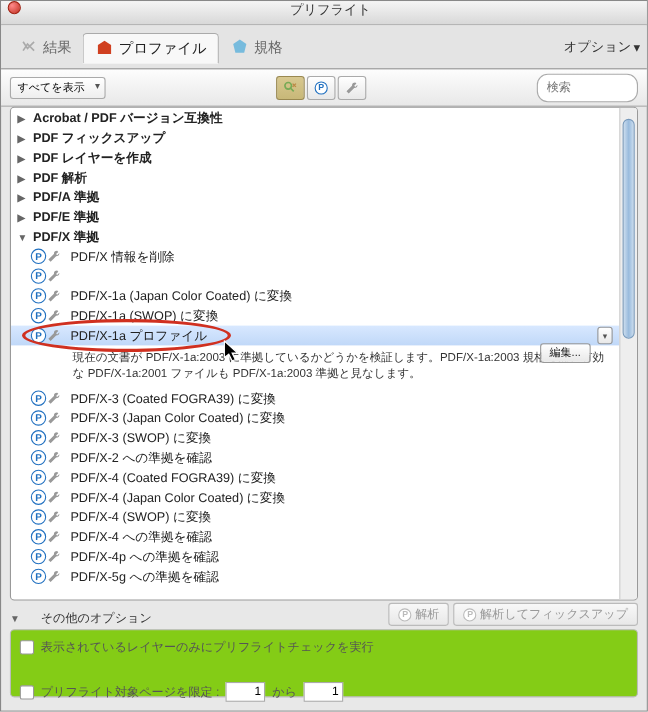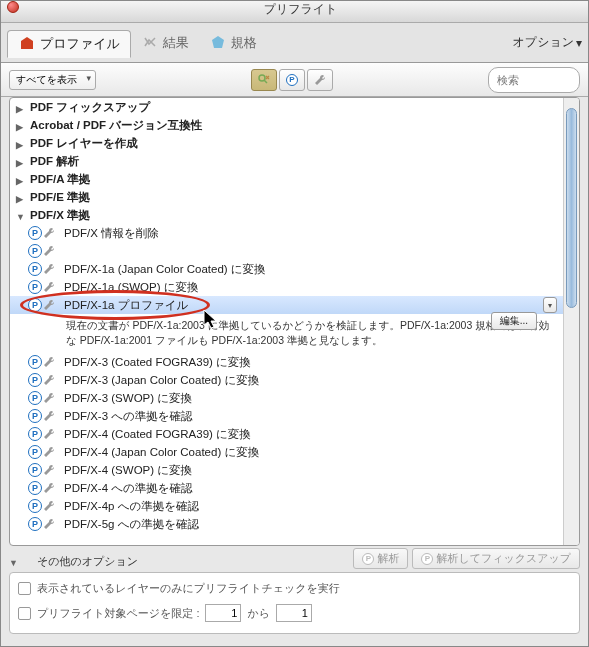--- a/index.html
+++ b/index.html
@@ -47,51 +47,51 @@
 
 .edit-btn { margin-left: auto; font-size: 10px; padding: 1px 8px; border: 1px solid #999; border-radius: 3px; background: linear-gradient(#fff,#e8e8e8); cursor: pointer; margin-top: 32px; }
 .drop-btn { width: 14px; height: 16px; border: 1px solid #999; border-radius: 3px; background: linear-gradient(#fff,#e8e8e8); margin-left: 2px; display:flex;align-items:center;justify-content:center;font-size:8px;color:#555; }
 
 .cursor { position: absolute; left: 202px; top: 308px; z-index: 20; pointer-events: none; }
 
 .footer { position: absolute; left: 8px; right: 8px; bottom: 8px; height: 88px; }
 .other-opts { height: 22px; display: flex; align-items: center; font-size: 11px; color: #333; gap: 18px; }
 .action-btns { position: absolute; right: 0; top: -2px; display: flex; gap: 4px; }
 .action-btn { font-size: 11px; padding: 2px 8px; border: 1px solid #bbb; border-radius: 3px; background: linear-gradient(#f8f8f8,#e8e8e8); color: #999; display: flex; align-items: center; gap: 3px; }
-.footer-panel { border: 1px solid #bbb; border-radius: 4px; background: #ffffff; padding: 8px; height: 62px; display: flex; flex-direction: column; gap: 8px; }
+.footer-panel { border: 1px solid #bbb; border-radius: 4px; background: #84cc16; padding: 8px; height: 62px; display: flex; flex-direction: column; gap: 24px; }
 .check-row { display: flex; align-items: center; gap: 6px; font-size: 11px; color: #555; }
 .checkbox { width: 13px; height: 13px; border: 1px solid #999; background: #fff; border-radius: 2px; }
 .num-input { width: 36px; height: 18px; border: 1px solid #aaa; background: #fff; font-size: 11px; padding: 0 3px; text-align: right; }
 </style>
 </head>
 <body>
 
 <div class="window">
 
   <div class="titlebar">
     <div class="close-btn"></div>
     <div class="title">プリフライト</div>
   </div>
 
   <div class="tabbar">
+    <div class="tab">
+      <span class="tab-icon">
+        <svg viewBox="0 0 18 18">
+            <path stroke="#aaa" stroke-width="1.5" fill="none" d="M4 4 L8 10 L14 4 M4 12 L8 6 L14 12"></path>
+          </svg>
+      </span>
+      <span>結果</span>
+    </div>
     <div class="tab active">
       <span class="tab-icon">
         <svg viewBox="0 0 18 18">
             <path fill="#d04020" d="M3 6 L9 2 L15 6 L15 14 L3 14 Z M7 10 H11 V14 H7 Z"></path>
           </svg>
       </span>
       <span>プロファイル</span>
-    </div>
-    <div class="tab">
-      <span class="tab-icon">
-        <svg viewBox="0 0 18 18">
-            <path stroke="#aaa" stroke-width="1.5" fill="none" d="M4 4 L8 10 L14 4 M4 12 L8 6 L14 12"></path>
-          </svg>
-      </span>
-      <span>結果</span>
     </div>
     <div class="tab">
       <span class="tab-icon">
         <svg viewBox="0 0 18 18">
             <path fill="#7bd" d="M9 2 L15 6 L13 14 L5 14 L3 6 Z"></path>
           </svg>
       </span>
       <span>規格</span>
     </div>
     <div class="options">
@@ -122,25 +122,25 @@
       </div>
     </div>
     <input class="search-box" placeholder="検索" style="">
   </div>
 
   <div class="tree">
     <div class="tree-inner">
 
       <div class="group">
           <span class="disclosure closed"></span>
+          <span>Acrobat / PDF バージョン互換性</span>
+        </div>
+      <div class="group">
+          <span class="disclosure closed"></span>
           <span>PDF フィックスアップ</span>
-        </div>
-      <div class="group">
-          <span class="disclosure closed"></span>
-          <span>Acrobat / PDF バージョン互換性</span>
         </div>
       <div class="group">
           <span class="disclosure closed"></span>
           <span>PDF レイヤーを作成</span>
         </div>
       <div class="group">
           <span class="disclosure closed"></span>
           <span>PDF 解析</span>
         </div>
       <div class="group">
@@ -236,21 +236,21 @@
             </span>
             <span>PDF/X-3 (SWOP) に変換</span>
           </div>
           <div class="item">
             <span class="item-icons">
               <span class="p-icon">P</span>
               <span class="wrench-icon"><svg viewBox="0 0 14 14">
                   <path fill="#999" d="M10 2a3 3 0 0 0-3 3l-5 5 2 2 5-5a3 3 0 0 0 3-3l-2 2-1-1 2-2z"></path>
                 </svg></span>
             </span>
-            <span>PDF/X-3 への準拠を確認</span>
+            <span>PDF/X-2 への準拠を確認</span>
           </div>
           <div class="item">
             <span class="item-icons">
               <span class="p-icon">P</span>
               <span class="wrench-icon"><svg viewBox="0 0 14 14">
                   <path fill="#999" d="M10 2a3 3 0 0 0-3 3l-5 5 2 2 5-5a3 3 0 0 0 3-3l-2 2-1-1 2-2z"></path>
                 </svg></span>
             </span>
             <span>PDF/X-4 (Coated FOGRA39) に変換</span>
           </div>

